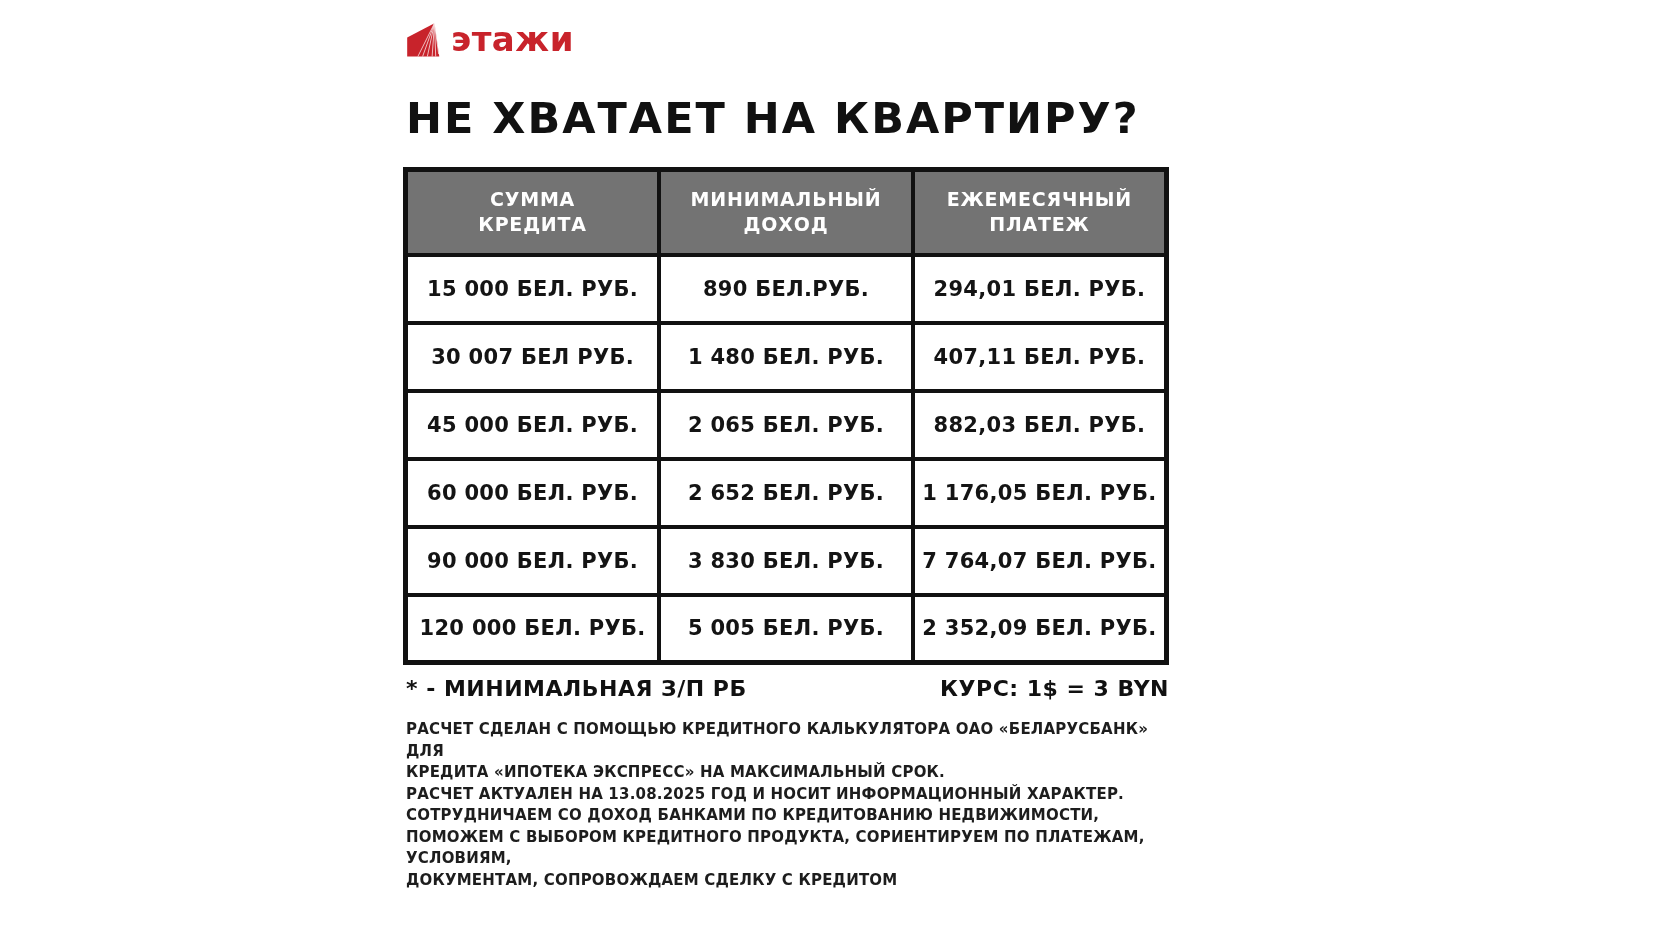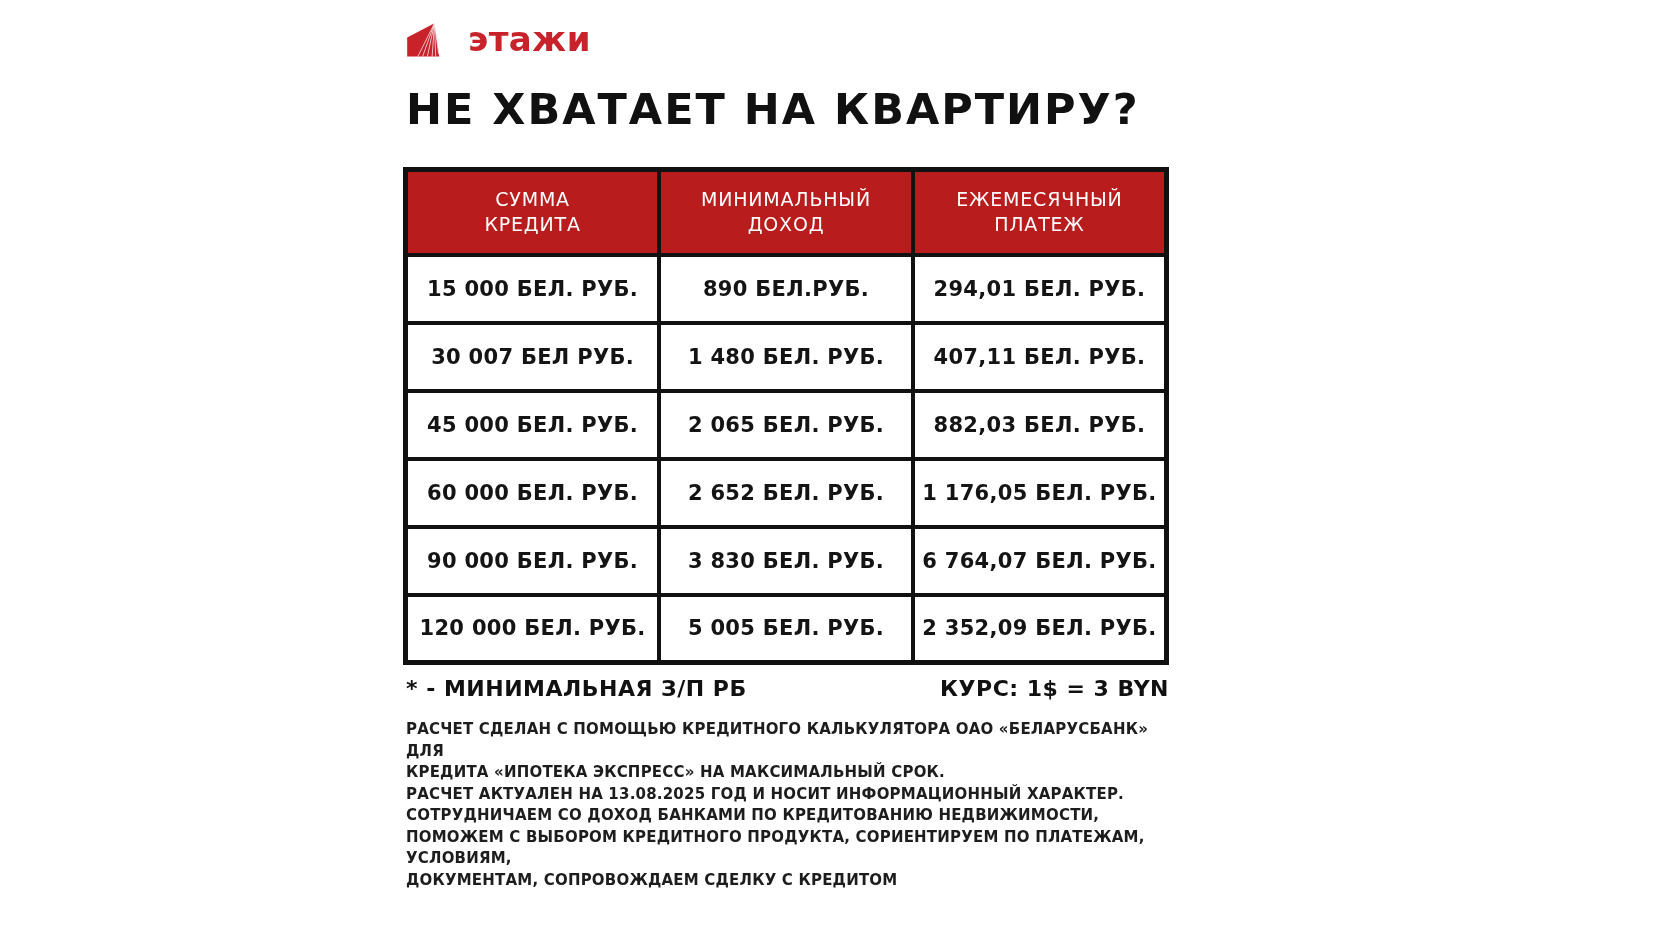--- a/index.html
+++ b/index.html
@@ -3,46 +3,46 @@
 <meta charset="utf-8">
 <style>
   * { margin: 0; padding: 0; box-sizing: border-box; }
   html, body { width: 1674px; height: 943px; background: #ffffff; overflow: hidden; }
   body { font-family: "DejaVu Sans", "Liberation Sans", sans-serif; color: #141414; }
 
   .canvas { position: relative; width: 1674px; height: 943px; background: #ffffff; }
   .content { position: absolute; left: 403px; top: 0; width: 766px; height: 943px; }
 
   
-  .logo { position: absolute; left: 3px; top: 22px; display: flex; align-items: center; gap: 24px; }
+  .logo { position: absolute; left: 3px; top: 22px; display: flex; align-items: center; gap: 7px; }
   .logo svg { display: block; }
   .logo .brand-text {
     color: #C8232B; font-weight: bold; font-size: 34px; letter-spacing: 0.5px; line-height: 1;
     padding-bottom: 4px;
   }
 
   
   .title {
-    position: absolute; left: 3px; top: 86px; width: 763px;
+    position: absolute; left: 3px; top: 95px; width: 763px;
     font-size: 43px; font-weight: bold; letter-spacing: 2px;
     color: #111111; white-space: nowrap; line-height: 1.1;
   }
 
   
   table.credit-table {
     position: absolute; left: 0; top: 167px; width: 766px;
     border-collapse: collapse; table-layout: fixed;
     border: 5px solid #111111;
   }
   table.credit-table th, table.credit-table td {
     border: 4px solid #111111; text-align: center; vertical-align: middle;
   }
   table.credit-table th {
-    background: #b91c1c; color: #ffffff;
-    height: 85px; font-size: 19px; font-weight: normal; letter-spacing: 0.8px;
+    background: #737373; color: #ffffff;
+    height: 85px; font-size: 19px; font-weight: bold; letter-spacing: 0.8px;
     white-space: pre-line; line-height: 1.35;
   }
   table.credit-table td {
     background: #ffffff; color: #141414;
     height: 68px; font-size: 21px; font-weight: bold; letter-spacing: 0.3px;
   }
 
   
   .notes-row {
     position: absolute; left: 3px; top: 676px; width: 763px;
@@ -112,21 +112,21 @@
             <td>882,03 БЕЛ. РУБ.</td>
           </tr>
           <tr>
             <td>60 000 БЕЛ. РУБ.</td>
             <td>2 652 БЕЛ. РУБ.</td>
             <td>1 176,05 БЕЛ. РУБ.</td>
           </tr>
           <tr>
             <td>90 000 БЕЛ. РУБ.</td>
             <td>3 830 БЕЛ. РУБ.</td>
-            <td>6 764,07 БЕЛ. РУБ.</td>
+            <td>7 764,07 БЕЛ. РУБ.</td>
           </tr>
           <tr>
             <td>120 000 БЕЛ. РУБ.</td>
             <td>5 005 БЕЛ. РУБ.</td>
             <td>2 352,09 БЕЛ. РУБ.</td>
           </tr>
         </tbody>
     </table>
 
     <div class="notes-row">

